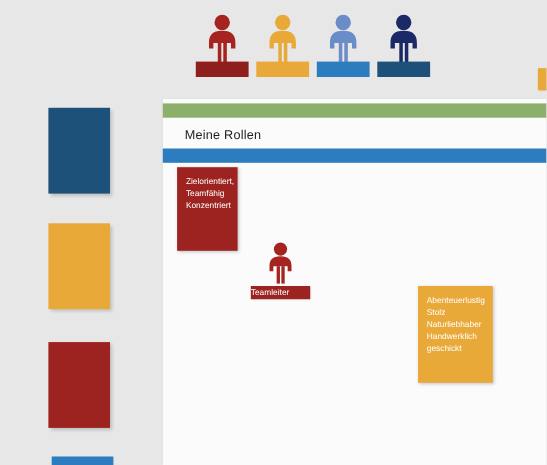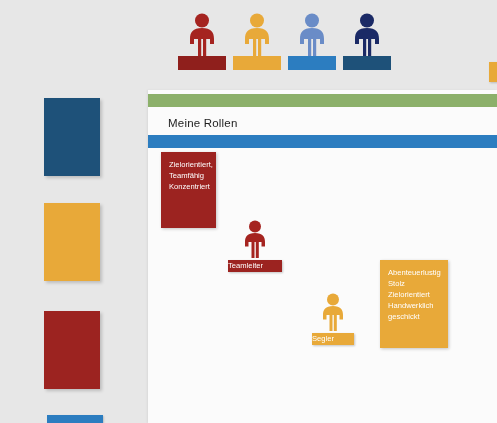--- a/index.html
+++ b/index.html
@@ -217,44 +217,33 @@
     <div class="panel-title">Meine Rollen</div>
 
     <div class="blue-bar"></div>
 
     <div class="note" style="left:13px;top:62px;width:55px;height:76px;background:#9c2320">Zielorientiert,
 Teamfähig
 Konzentriert</div>
 
     <div class="note" style="left:232px;top:170px;width:68px;height:88px;background:#e8a939">Abenteuerlustig
 Stolz
-Zielorientiert
+Naturliebhaber
 Handwerklich
 geschickt</div>
 
 
     <div class="char" style="left:80px;top:130px;width:54px">
       <span class="person">
         <svg viewBox="0 0 26 38" width="26" height="38" aria-hidden="true">
           <circle cx="13" cy="6.5" r="6" fill="#a52420"></circle>
           <path d="M13 13 C5.5 13 3 16.5 3 22 L3 26.5 L6.5 26.5 L6.5 22 L19.5 22 L19.5 26.5 L23 26.5 L23 22 C23 16.5 20.5 13 13 13 Z" fill="#a52420"></path>
           <rect x="9.5" y="22" width="3" height="16" fill="#a52420"></rect>
           <rect x="13.8" y="22" width="3" height="16" fill="#a52420"></rect>
         </svg>
       </span>
       <span class="tag" style="background:#9c2320">Teamleiter</span>
     </div>
 
-    <div class="char" style="left:164px;top:203px;width:42px">
-      <span class="person">
-        <svg viewBox="0 0 26 38" width="26" height="38" aria-hidden="true">
-          <circle cx="13" cy="6.5" r="6" fill="#e8a939"></circle>
-          <path d="M13 13 C5.5 13 3 16.5 3 22 L3 26.5 L6.5 26.5 L6.5 22 L19.5 22 L19.5 26.5 L23 26.5 L23 22 C23 16.5 20.5 13 13 13 Z" fill="#e8a939"></path>
-          <rect x="9.5" y="22" width="3" height="16" fill="#e8a939"></rect>
-          <rect x="13.8" y="22" width="3" height="16" fill="#e8a939"></rect>
-        </svg>
-      </span>
-      <span class="tag" style="background:#e8a939">Segler</span>
-    </div>
 
   </div>
 
 </div>
 
 </body></html>

